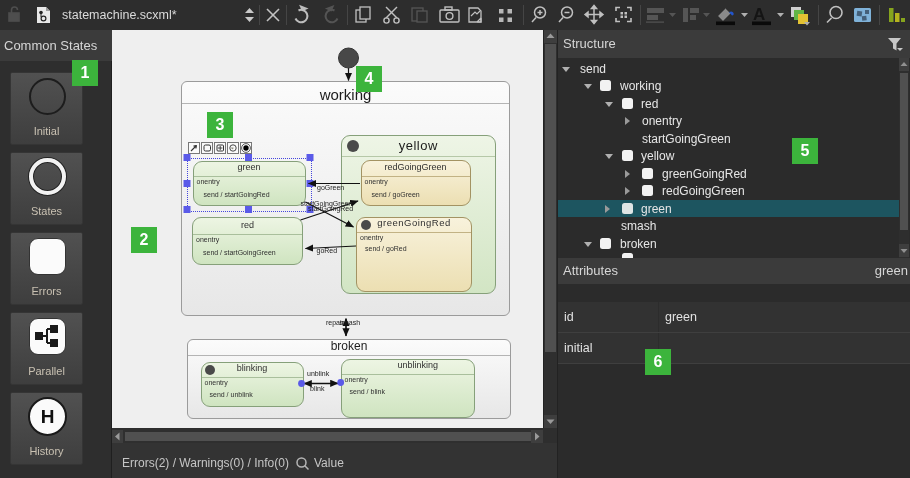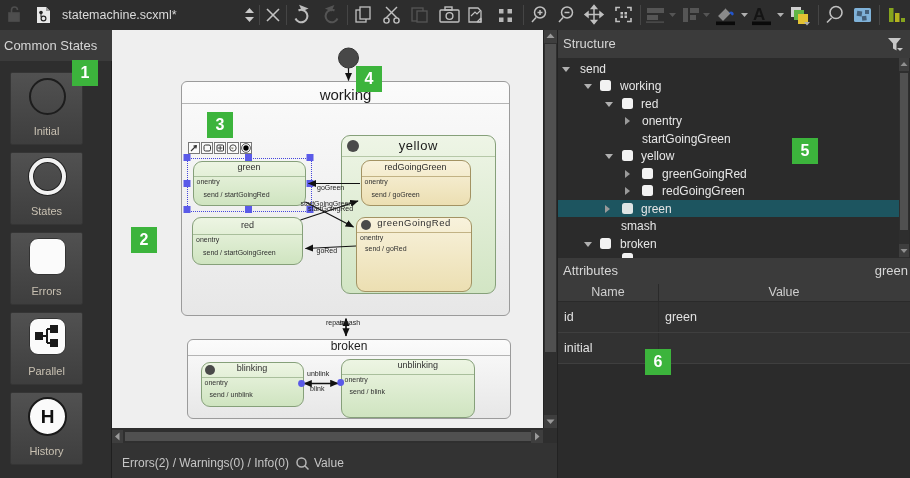--- a/index.html
+++ b/index.html
@@ -471,25 +471,20 @@
     </svg>
   <div class="sbthumb" style="left:342px;top:43px;width:8px;height:157px;"></div>
   <div class="sbbtn" style="left:341px;top:214px;width:10px;height:13px;"></div>
   <svg style="position:absolute;left:341px;top:214px;" width="10" height="13">
       <path d="M1.5 5 l3.5 4 l3.5 -4 z" fill="#909090"></path>
     </svg>
 
   <div class="phead" style="left:0;top:228px;width:352px;height:26px;line-height:26px;padding-left:5px;box-sizing:border-box;">Attributes
     <span style="position:absolute;right:2px;top:0;">green</span>
   </div>
-  <div style="position:absolute;left:0;top:254px;width:352px;height:17px;background:#3b3b3b;border-bottom:1px solid #2a2a2a;color:#cfcfcf;font-size:12.5px;">
-    <span style="position:absolute;left:0;width:100px;text-align:center;top:1px;">Name</span>
-    <span style="position:absolute;left:100px;width:252px;text-align:center;top:1px;">Value</span>
-    <div style="position:absolute;left:100px;top:0;width:1px;height:17px;background:#2a2a2a;"></div>
-  </div>
   <div style="position:absolute;left:0;top:272px;width:352px;height:30px;background:#323232;border-bottom:1px solid #3f3f3f;color:#e2e2e2;font-size:12.5px;">
     <span style="position:absolute;left:6px;top:8px;">id</span>
     <span style="position:absolute;left:107px;top:8px;">green</span>
     <div style="position:absolute;left:100px;top:0;width:1px;height:30px;background:#2c2c2c;"></div>
   </div>
   <div style="position:absolute;left:0;top:303px;width:352px;height:30px;background:#323232;border-bottom:1px solid #3f3f3f;color:#e2e2e2;font-size:12.5px;">
     <span style="position:absolute;left:6px;top:8px;">initial</span>
     <div style="position:absolute;left:100px;top:0;width:1px;height:30px;background:#2c2c2c;"></div>
   </div>
 </div>

